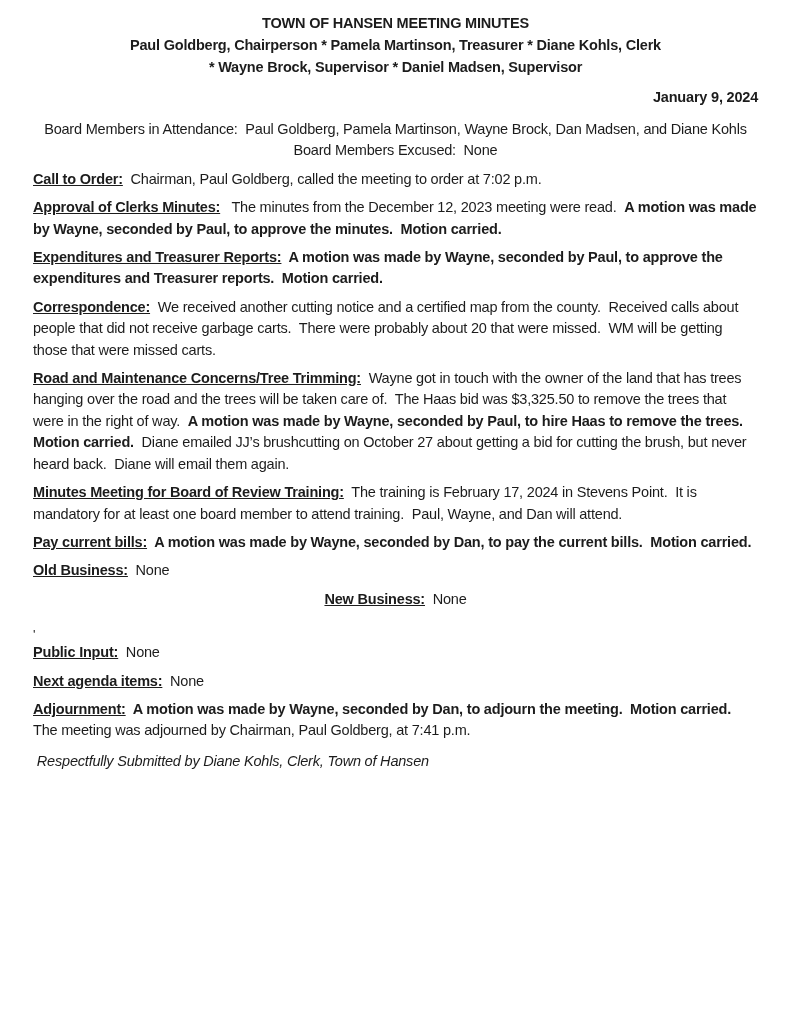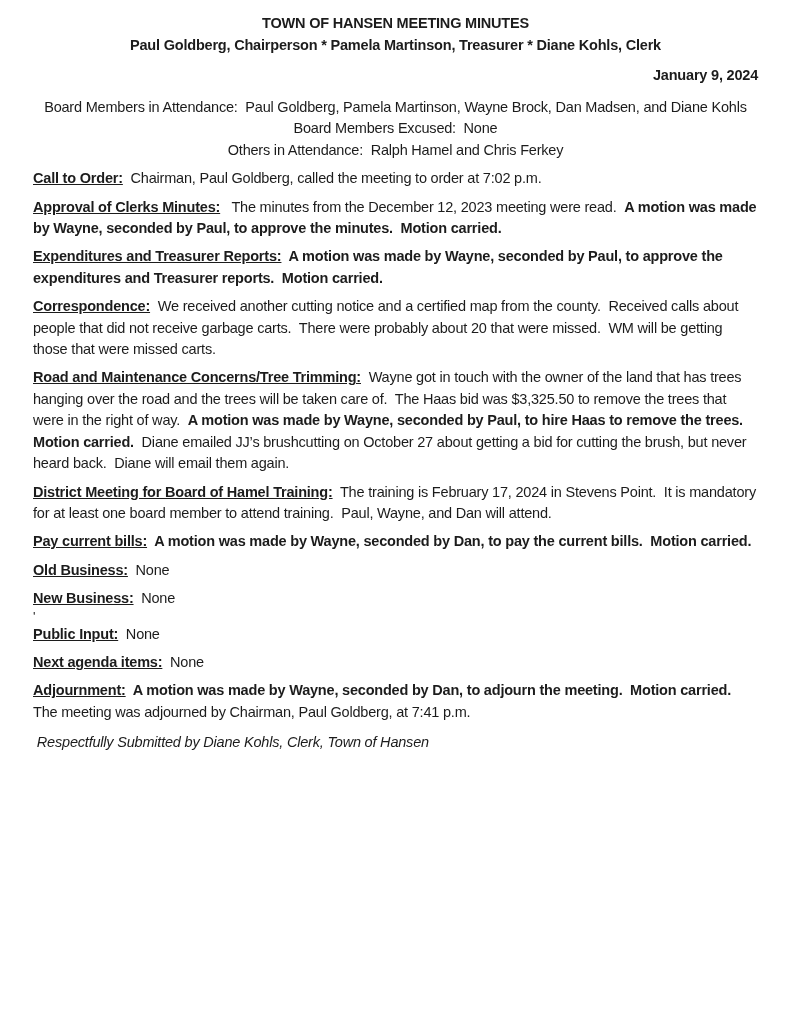--- a/index.html
+++ b/index.html
@@ -29,21 +29,21 @@
     font-weight: bold;
     line-height: 22px;
   }
   .attendance { margin-top: 11px; text-align: center; }
   .attendance div { line-height: 21.4px; white-space: pre-wrap; }
   .para {
     margin: 0 0 7px 0;
     line-height: 21.4px;
     white-space: pre-wrap;
   }
-  .para.tight { margin-bottom: 2px; }
+  .para.tight { margin-bottom: 20px; text-align: center; }
   .attendance { margin-bottom: 7px; }
   .hd { font-weight: bold; text-decoration: underline; }
   .b  { font-weight: bold; }
   .stray {
     margin: 0 0 2px 0;
     line-height: 10px;
     font-size: 13px;
     white-space: pre-wrap;
   }
   .signature {
@@ -53,39 +53,39 @@
     white-space: pre-wrap;
   }
 </style>
 </head>
 <body>
 
 <div class="page">
 
   <div class="hdr-line">TOWN OF HANSEN MEETING MINUTES</div>
   <div class="hdr-line">Paul Goldberg, Chairperson * Pamela Martinson, Treasurer * Diane Kohls, Clerk</div>
+  <div class="hdr-line">* Wayne Brock, Supervisor * Daniel Madsen, Supervisor</div>
   <div class="hdr-date">January 9, 2024</div>
 
   <div class="attendance">
     <div>Board Members in Attendance:  Paul Goldberg, Pamela Martinson, Wayne Brock, Dan Madsen, and Diane Kohls</div>
     <div>Board Members Excused:  None</div>
-    <div>Others in Attendance:  Ralph Hamel and Chris Ferkey</div>
   </div>
 
   <p class="para"><span class="hd">Call to Order:</span><span>  Chairman, Paul Goldberg, called the meeting to order at 7:02 p.m.</span></p>
 
   <p class="para"><span class="hd">Approval of Clerks Minutes:</span><span>   The minutes from the December 12, 2023 meeting were read.  </span><span class="b">A motion was made by Wayne, seconded by Paul, to approve the minutes.  Motion carried.</span></p>
 
   <p class="para"><span class="hd">Expenditures and Treasurer Reports:</span><span class="b">  A motion was made by Wayne, seconded by Paul, to approve the expenditures and Treasurer reports.  Motion carried.</span></p>
 
   <p class="para"><span class="hd">Correspondence:</span><span>  We received another cutting notice and a certified map from the county.  Received calls about people that did not receive garbage carts.  There were probably about 20 that were missed.  WM will be getting those that were missed carts.</span></p>
 
   <p class="para"><span class="hd">Road and Maintenance Concerns/Tree Trimming:</span><span>  Wayne got in touch with the owner of the land that has trees hanging over the road and the trees will be taken care of.  The Haas bid was $3,325.50 to remove the trees that were in the right of way.  </span><span class="b">A motion was made by Wayne, seconded by Paul, to hire Haas to remove the trees.  Motion carried.</span><span>  Diane emailed JJ’s brushcutting on October 27 about getting a bid for cutting the brush, but never heard back.  Diane will email them again.</span></p>
 
-  <p class="para"><span class="hd">District Meeting for Board of Hamel Training:</span><span>  The training is February 17, 2024 in Stevens Point.  It is mandatory for at least one board member to attend training.  Paul, Wayne, and Dan will attend.</span></p>
+  <p class="para"><span class="hd">Minutes Meeting for Board of Review Training:</span><span>  The training is February 17, 2024 in Stevens Point.  It is mandatory for at least one board member to attend training.  Paul, Wayne, and Dan will attend.</span></p>
 
   <p class="para"><span class="hd">Pay current bills:</span><span class="b">  A motion was made by Wayne, seconded by Dan, to pay the current bills.  Motion carried.</span></p>
 
   <p class="para"><span class="hd">Old Business:</span><span>  None</span></p>
 
   <p class="para tight"><span class="hd">New Business:</span><span>  None</span></p>
 
   <p class="stray">'</p>
 
   <p class="para"><span class="hd">Public Input:</span><span>  None</span></p>

